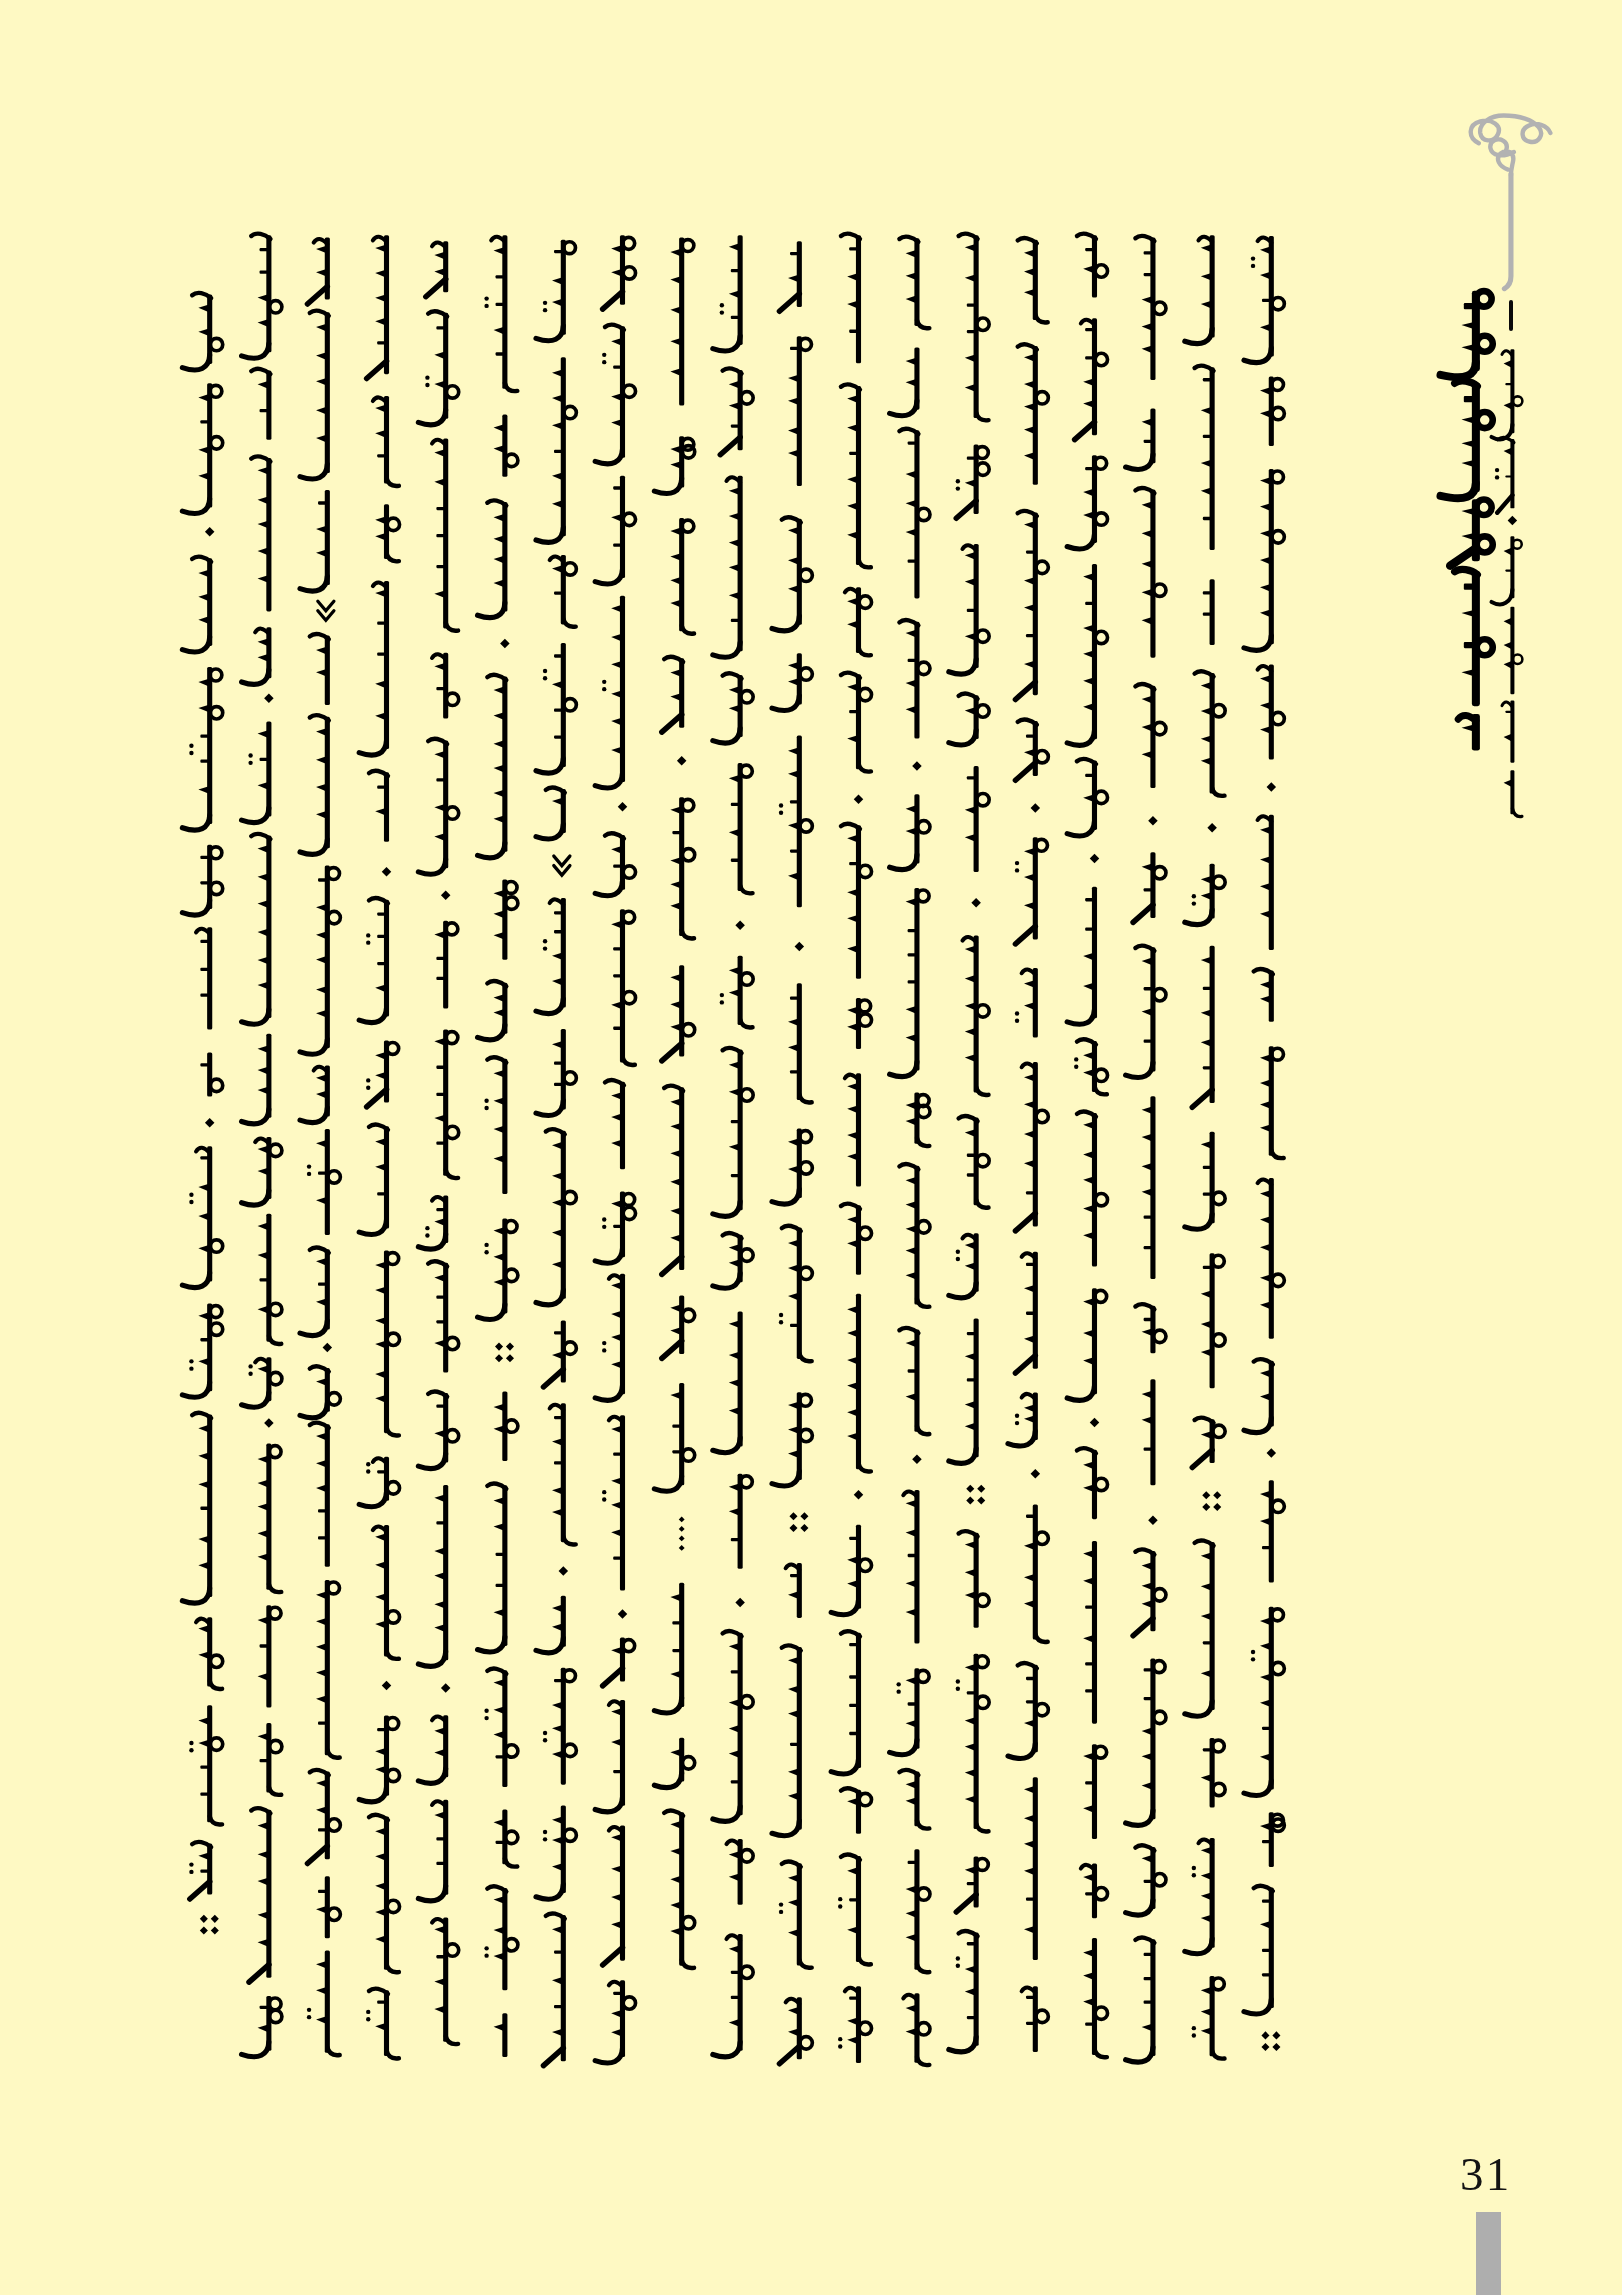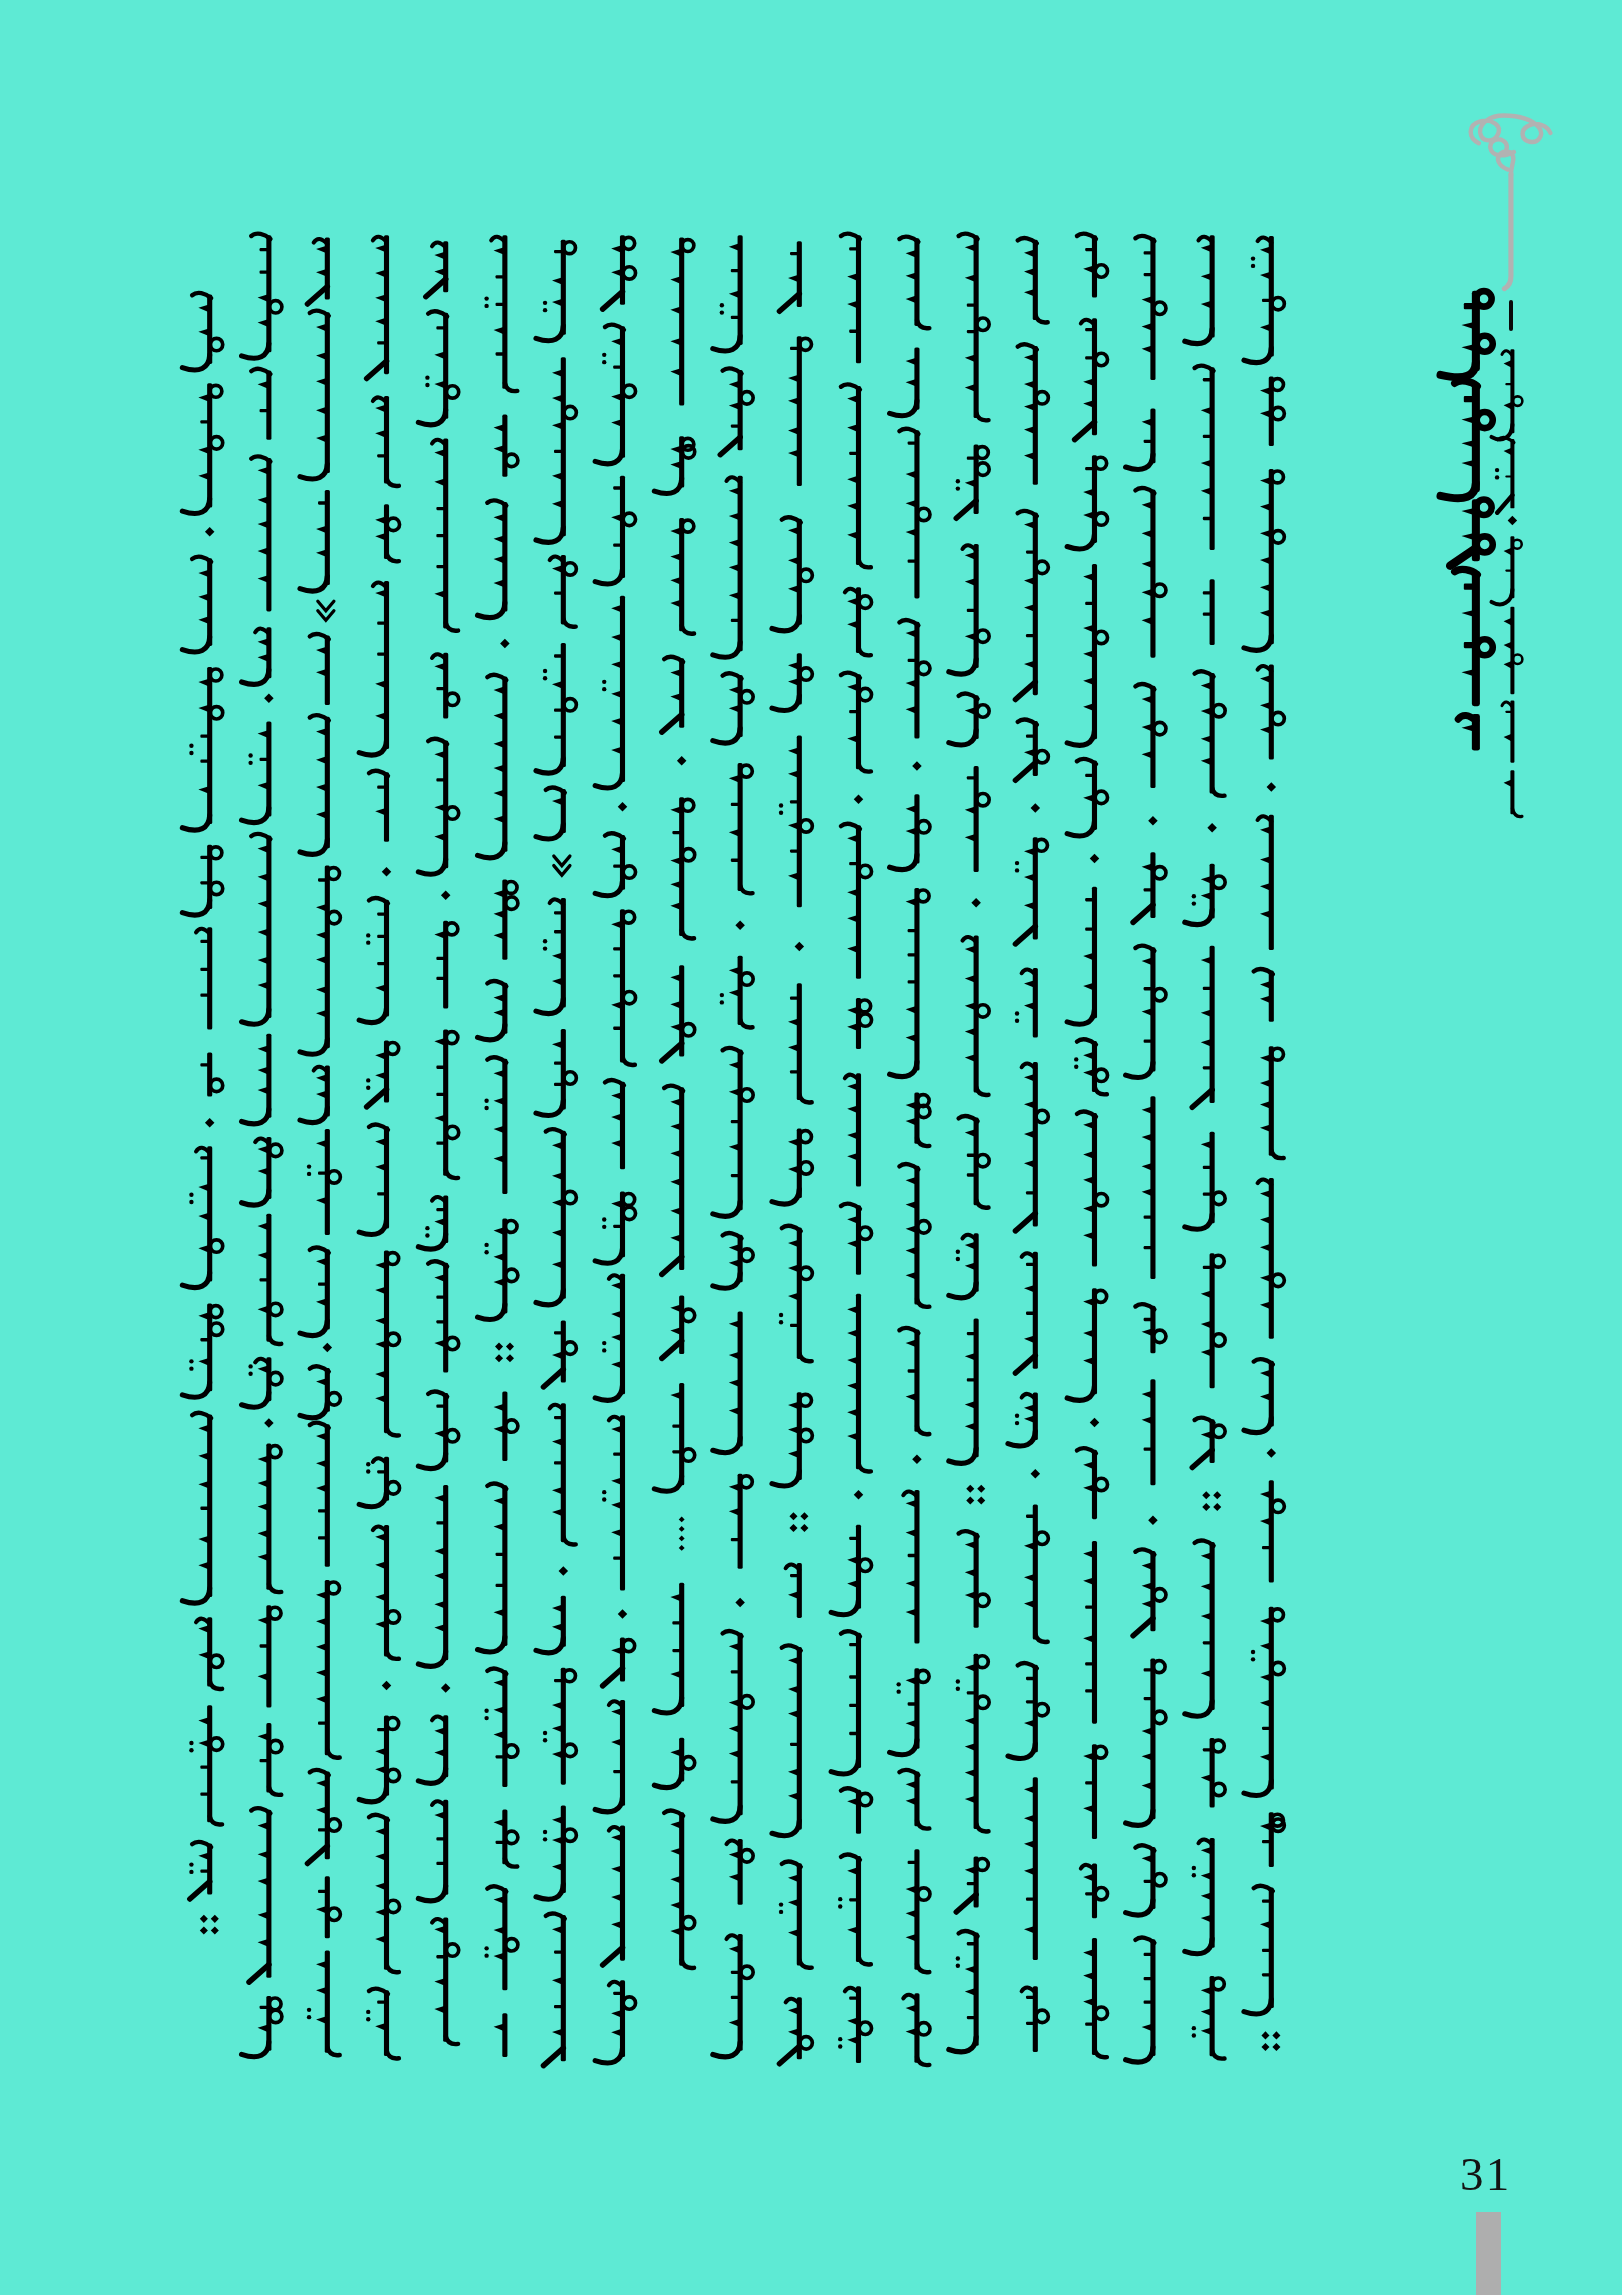--- a/index.html
+++ b/index.html
@@ -1,19 +1,19 @@
 <!DOCTYPE html>
 <html style="font-size:11.7px"><head>
 <meta charset="utf-8">
 <style>
   html,body{margin:0;padding:0;background:#ffffff;}
   .page{
     position:relative;
     width:1622px;height:2295px;
-    background:#5eead4;
+    background:#fef9c3;
     overflow:hidden;
     font-family:"Liberation Serif", serif;
   }
   #art{position:absolute;left:0;top:0;width:1622px;height:2295px;color:#000;}
   .orn-stroke{fill:none;stroke-linecap:round;stroke-linejoin:round;}
   .dash{
     position:absolute;left:1509px;top:300px;width:4.4px;height:31px;
     background:#0a0a0a;border-radius:2.2px;
   }
   .page-number{

